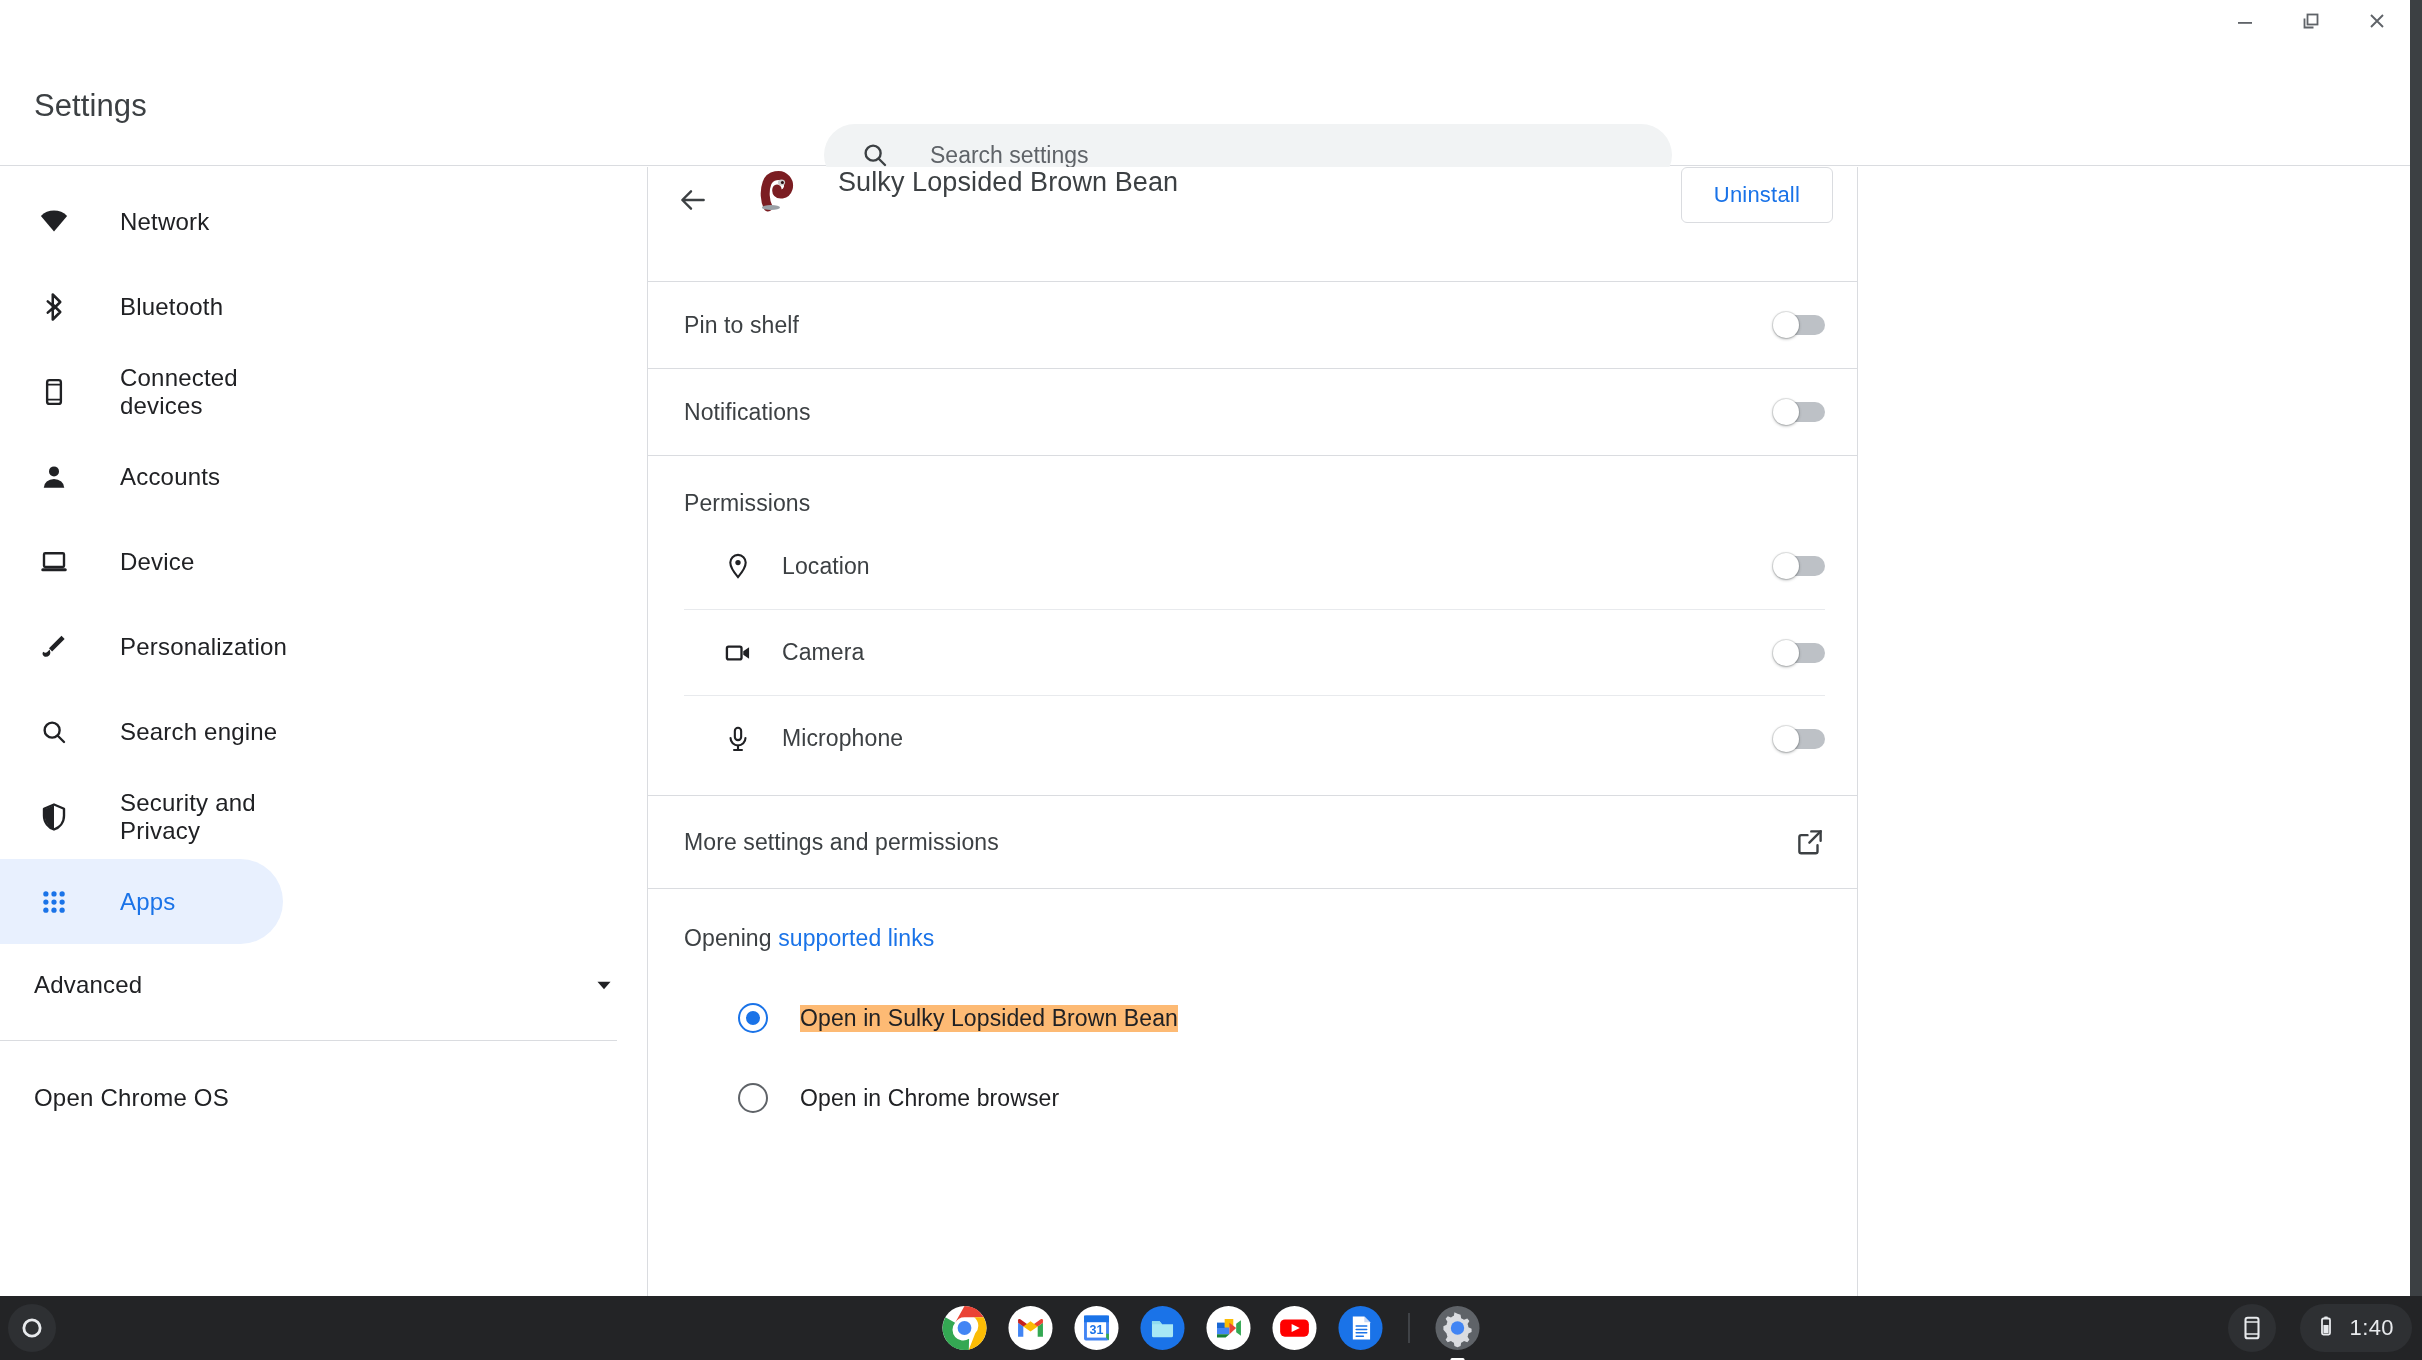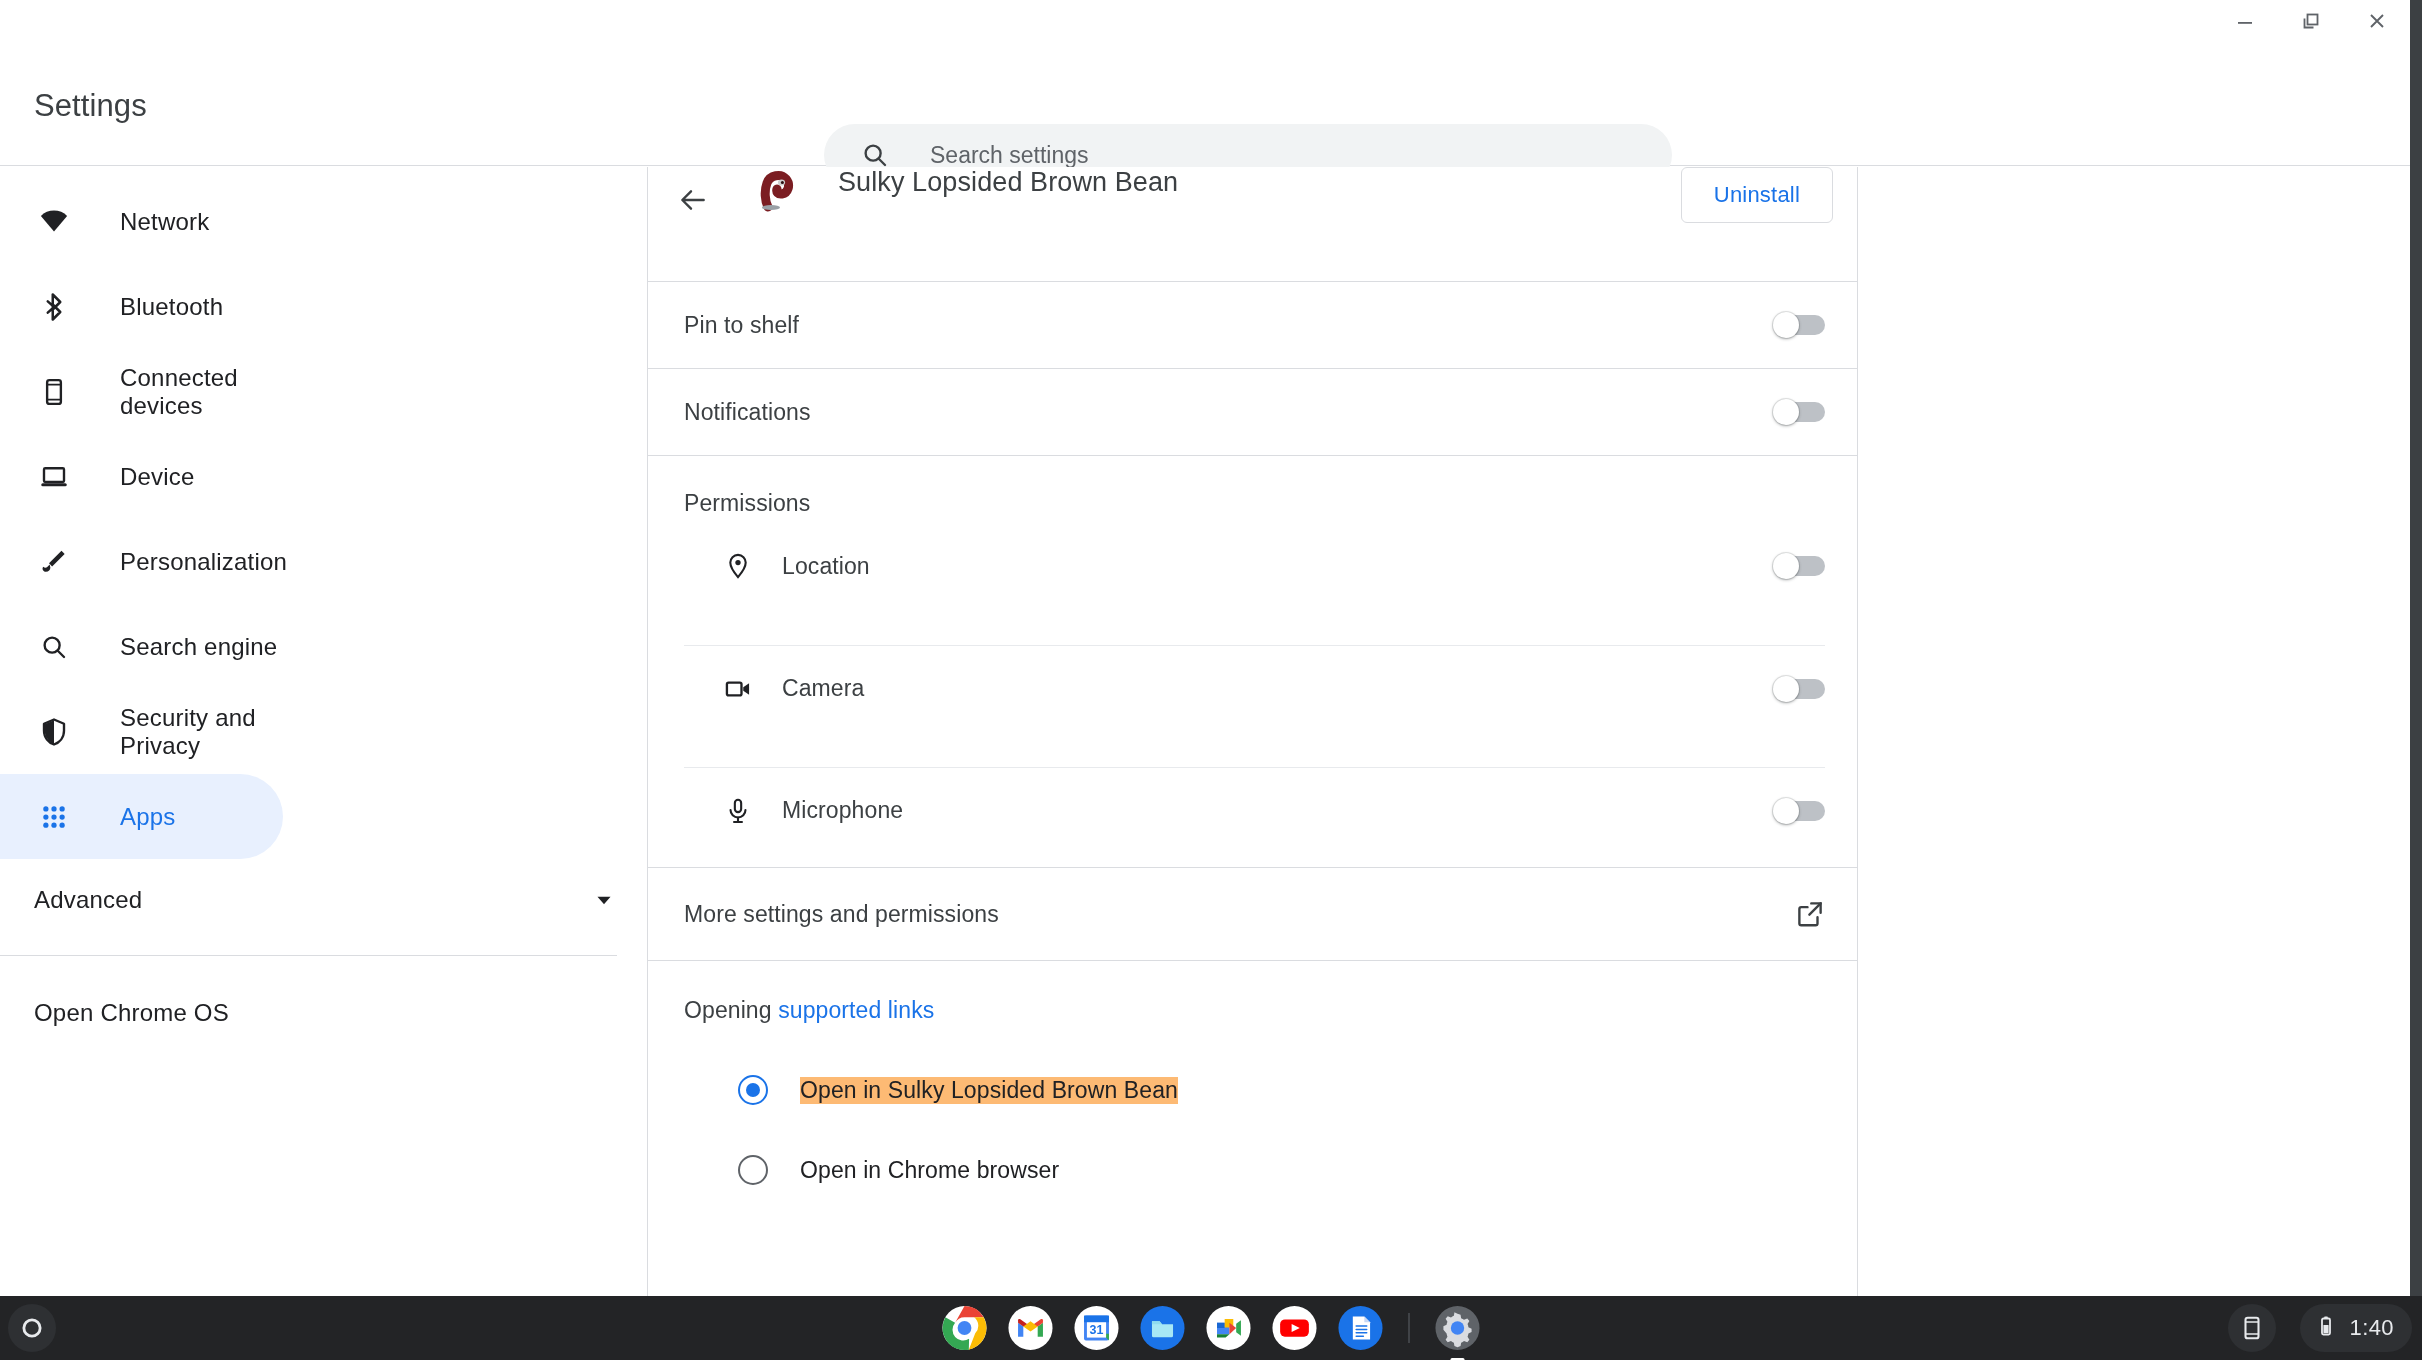--- a/index.html
+++ b/index.html
@@ -208,21 +208,21 @@
   #permissions-title {
     padding: 34px 0 6px 36px;
     font-size: 23px; color: #3c4043; letter-spacing: .1px;
   }
   .perm-list { padding-left: 36px; padding-right: 32px; }
   .perm-row {
     height: 86px;
     display: flex; align-items: center;
     padding-left: 38px;
   }
-  .perm-row + .perm-row { border-top: 1px solid #e8eaed; margin-top: 36px; }
+  .perm-row + .perm-row { border-top: 1px solid #e8eaed; }
   .perm-icon {
     width: 32px; height: 32px; flex: 0 0 32px;
     display: flex; align-items: center; justify-content: center;
   }
   .perm-label {
     margin-left: 28px;
     font-size: 23px; color: #3c4043; letter-spacing: .1px;
   }
 
   
@@ -383,20 +383,29 @@
       <div class="nav-item">
         <span class="nav-icon">
           <svg width="30" height="30" viewBox="0 0 24 24">
             <rect x="6.5" y="2.5" width="11" height="19" rx="1.8" fill="none" stroke="#202124" stroke-width="1.9"></rect>
             <path d="M6.5 6 H17.5 M6.5 18 H17.5" stroke="#202124" stroke-width="1.4"></path>
           </svg>
         </span>
         <span class="nav-label">Connected devices</span>
       </div>
 
+      <div class="nav-item">
+        <span class="nav-icon">
+          <svg width="30" height="30" viewBox="0 0 24 24" fill="#202124">
+            <circle cx="12" cy="7.5" r="4"></circle>
+            <path d="M3.8 20.5 a8.2 7 0 0 1 16.4 0 Z"></path>
+          </svg>
+        </span>
+        <span class="nav-label">Accounts</span>
+      </div>
 
       <div class="nav-item">
         <span class="nav-icon">
           <svg width="30" height="30" viewBox="0 0 24 24">
             <rect x="4" y="5" width="16" height="11" rx="1" fill="none" stroke="#202124" stroke-width="1.9"></rect>
             <rect x="1.8" y="17" width="20.4" height="2.4" rx="1.2" fill="#202124"></rect>
           </svg>
         </span>
         <span class="nav-label">Device</span>
       </div>

